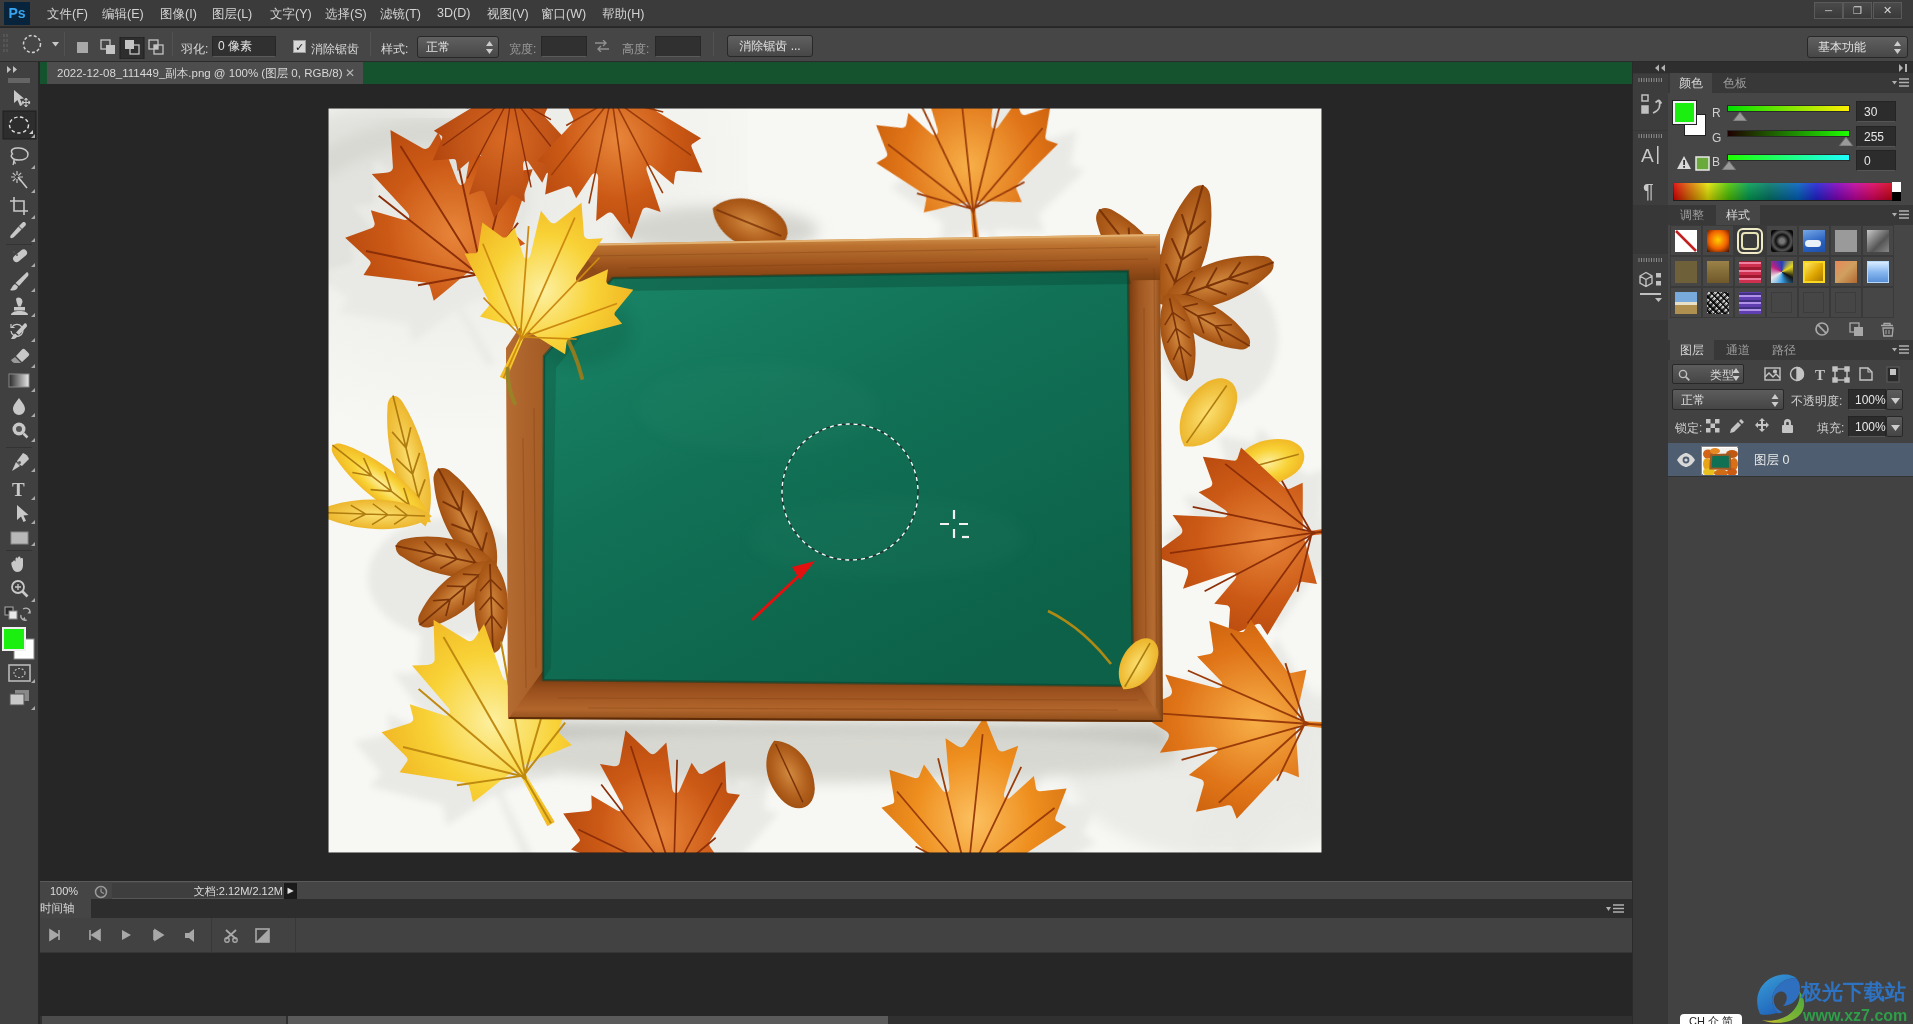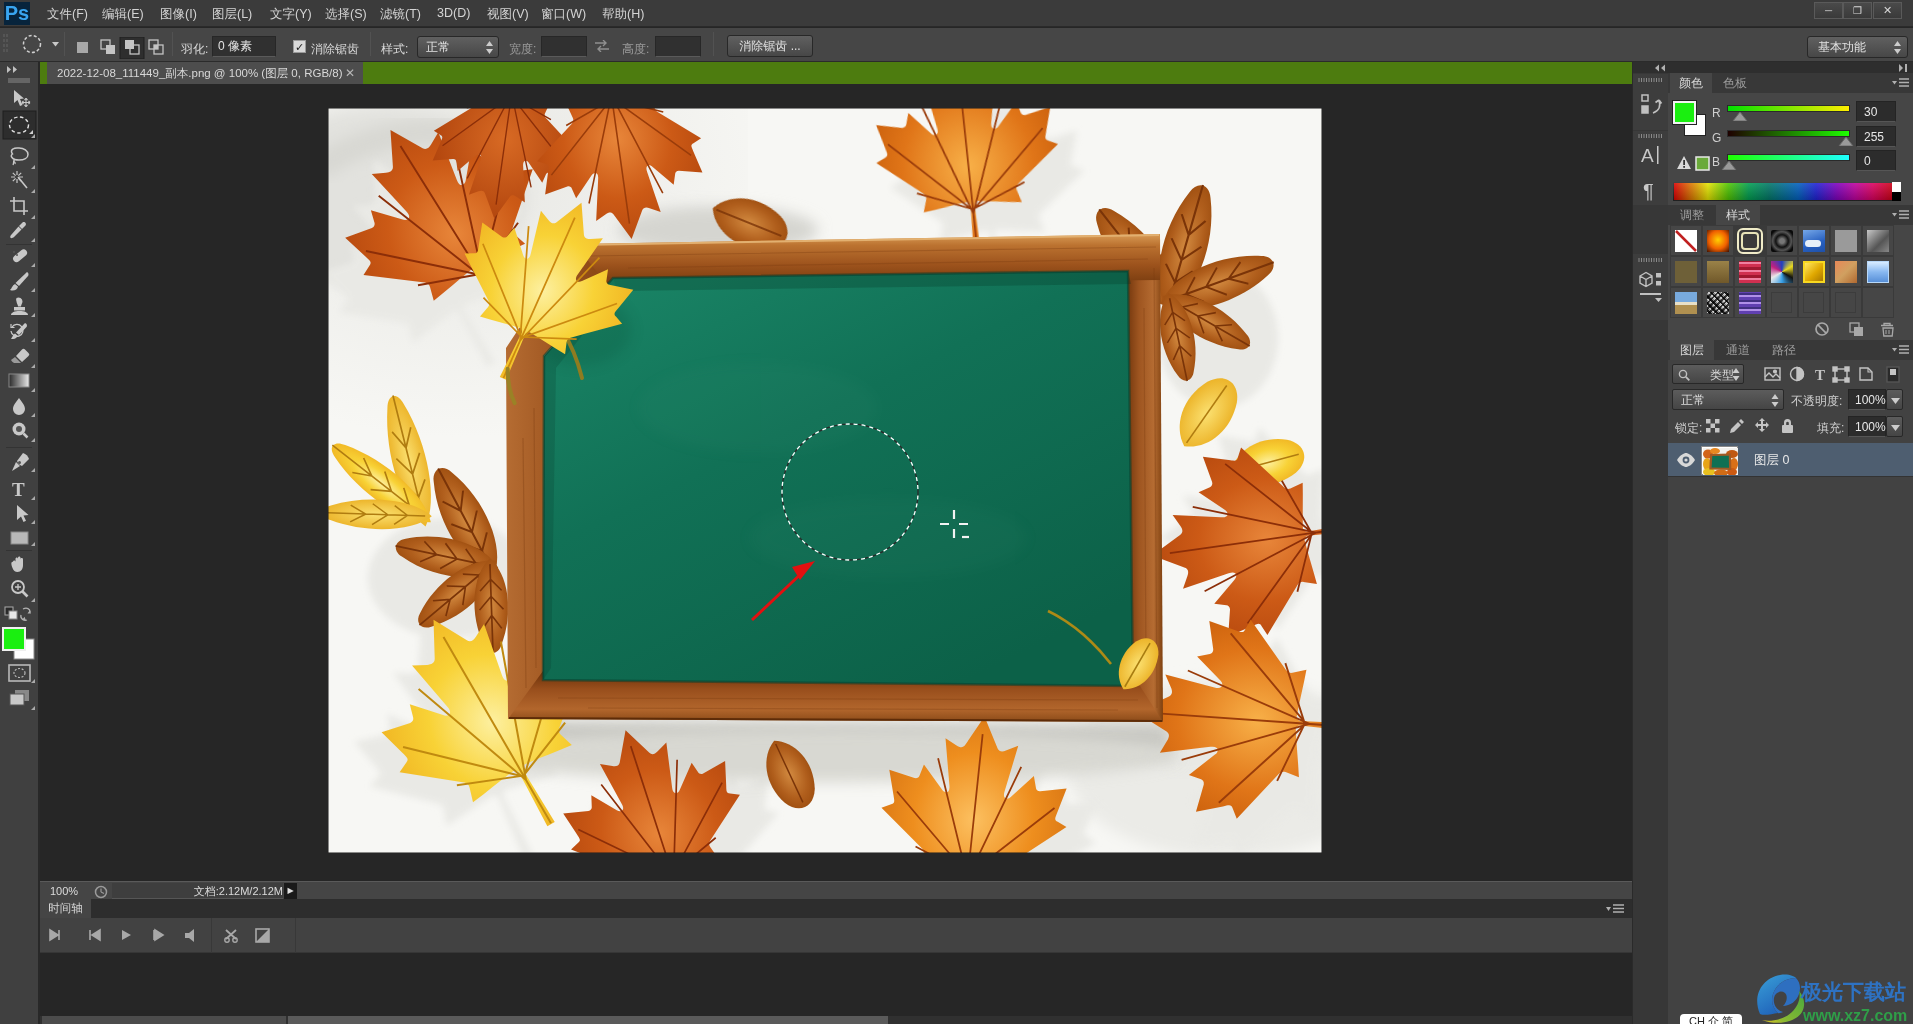--- a/index.html
+++ b/index.html
@@ -1,31 +1,31 @@
 <!DOCTYPE html>
 <html><head>
 <meta charset="utf-8">
 <style>
 * { margin:0; padding:0; box-sizing:border-box; }
 html,body { width:1913px; height:1024px; overflow:hidden; background:#262626; font-family:"Liberation Sans", sans-serif; }
 #root { position:absolute; left:0; top:0; width:1913px; height:1024px; }
 .abs { position:absolute; }
 
 #menubar { left:0; top:0; width:1913px; height:27px; background:#3b3b3b; border-bottom:1px solid #2a2a2a; }
-#pslogo { left:4px; top:2px; width:26px; height:23px; background:#07243c; color:#39a5f0; font-size:20px; font-weight:bold; text-align:center; line-height:23px; }
+#pslogo { left:4px; top:2px; width:26px; height:23px; background:#07243c; color:#39a5f0; font-size:14px; font-weight:bold; text-align:center; line-height:23px; }
 .mitem { top:6px; font-size:12.5px; color:#d4d4d4; white-space:nowrap; }
 .winbtn { top:2px; width:29px; height:17px; background:linear-gradient(#4a4a4a,#3a3a3a); border:1px solid #5a5a5a; color:#d8d8d8; text-align:center; line-height:15px; font-size:10px; }
 
 #optbar { left:0; top:28px; width:1913px; height:34px; background:#464646; border-bottom:1px solid #2b2b2b; }
 .osep { top:4px; width:1px; height:24px; background:#383838; border-right:1px solid #525252; }
 .olab { top:13px; font-size:12px; color:#dadada; white-space:nowrap; }
 .oinput { top:8px; height:21px; background:#303030; border:1px solid #272727; border-bottom-color:#5a5a5a; color:#e2e2e2; font-size:12px; line-height:19px; padding-left:5px; }
 .obtn { height:22px; background:linear-gradient(#606060,#474747); border:1px solid #282828; border-radius:3px; color:#e2e2e2; font-size:12px; text-align:center; }
 
-#tabrow { left:40px; top:62px; width:1592px; height:22px; background:#4d7c0f; }
+#tabrow { left:40px; top:62px; width:1592px; height:22px; background:#14532d; }
 #doctab { left:7px; top:0; width:316px; height:22px; background:#4d4d4d; color:#d8d8d8; font-size:11.5px; line-height:22px; padding-left:10px; white-space:nowrap; }
 
 #toolcol { left:0; top:62px; width:40px; height:962px; background:#404040; border-right:2px solid #282828; }
 
 #canvasarea { left:40px; top:84px; width:1592px; height:797px; background:#262626; }
 #art { left:288px; top:24px; width:994px; height:745px; }
 
 #statusbar { left:40px; top:881px; width:1592px; height:18px; background:#454545; border-top:1px solid #5a5a5a; color:#dcdcdc; font-size:11px; }
 
 #tltabs { left:40px; top:899px; width:1592px; height:19px; background:#2d2d2d; }
@@ -529,21 +529,21 @@
   <span class="abs" style="left:10px;top:3px">100%</span>
   <svg class="abs" style="left:54px;top:3px" width="14" height="14">
         <circle cx="7" cy="7" r="5.5" fill="none" stroke="#9a9a9a" stroke-width="1.5"></circle>
         <path d="M7,7 L7,3.5 M7,7 L10,8.5" stroke="#9a9a9a" stroke-width="1.2"></path>
       </svg>
   <div class="abs" style="left:72px;top:1px;width:171px;height:16px;background:#3e3e3e;border-bottom:1px solid #565656;text-align:right;line-height:16px">文档:2.12M/2.12M</div>
   <div class="abs" style="left:244px;top:1px;width:13px;height:16px;background:#1a1a1a;color:#e0e0e0;font-size:8px;line-height:16px;text-align:center">▶</div>
 </div>
 
 <div id="tltabs" class="abs">
-  <div class="abs" style="left:0;top:0;width:51px;height:19px;background:#454545;color:#d5d5d5;font-size:11.5px;text-align:center;line-height:19px">时间轴</div>
+  <div class="abs" style="left:0;top:0;width:51px;height:19px;background:#454545;color:#d5d5d5;font-size:11.5px;text-align:left;line-height:19px">时间轴</div>
   <svg class="abs" style="right:8px;top:5px" width="18" height="10">
         <path d="M0,3 l5,0 l-2.5,4 z" fill="#b0b0b0"></path>
         <path d="M7,1 h11 M7,4.5 h11 M7,8 h11" stroke="#b0b0b0" stroke-width="1.4"></path>
       </svg>
 </div>
 <div id="tlctrl" class="abs">
   <svg class="abs" style="left:8px;top:0px" width="260" height="35">
         <g transform="translate(0,10)">
     <path d="M2,2 l8,5 l-8,5 z M11,2 v10" fill="#a8a8a8" stroke="#a8a8a8" stroke-width="1.6"></path>
     <path d="M42,2 v10 M52,2 l-8,5 l8,5 z" fill="#a8a8a8" stroke="#a8a8a8" stroke-width="1.6"></path>

